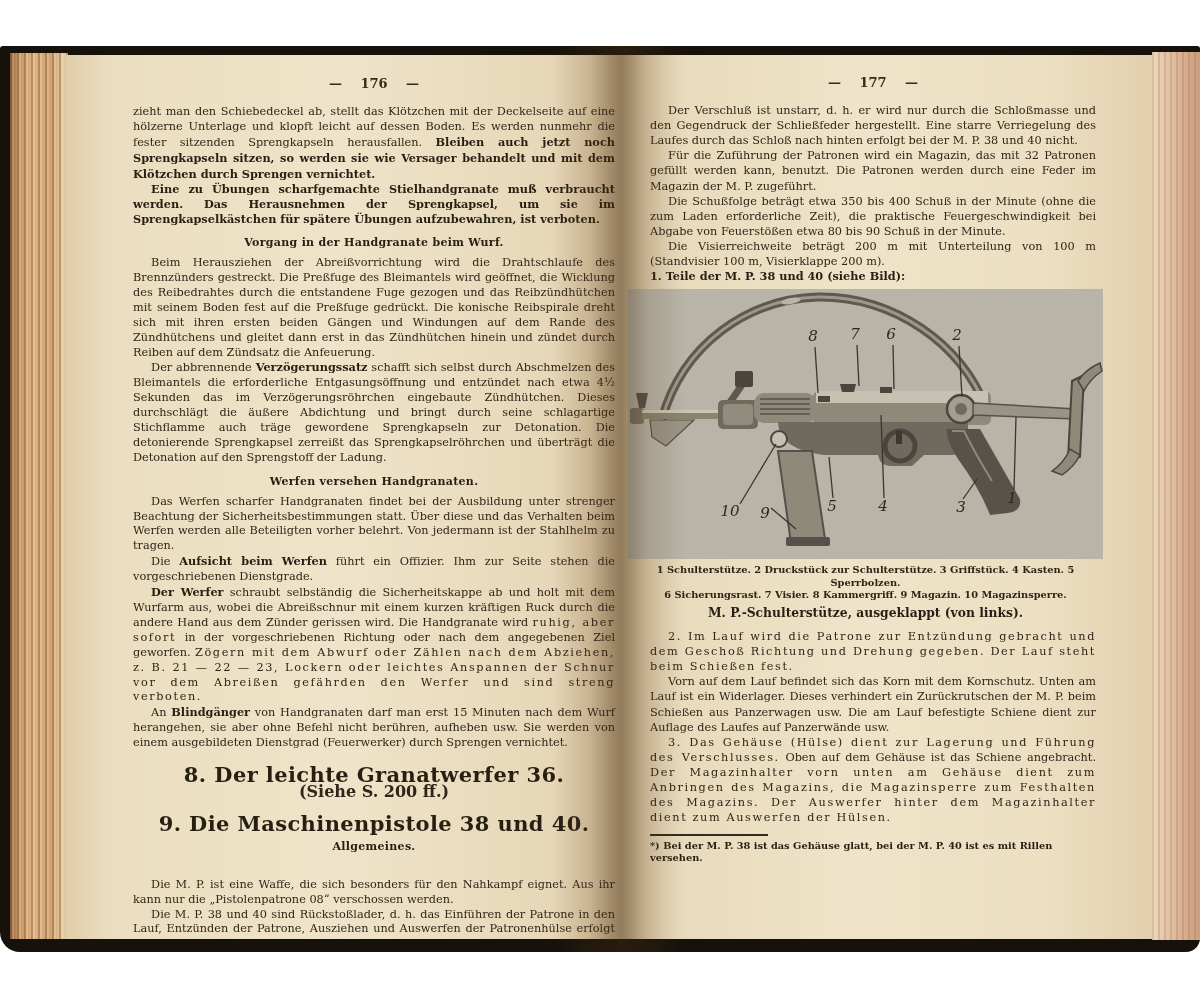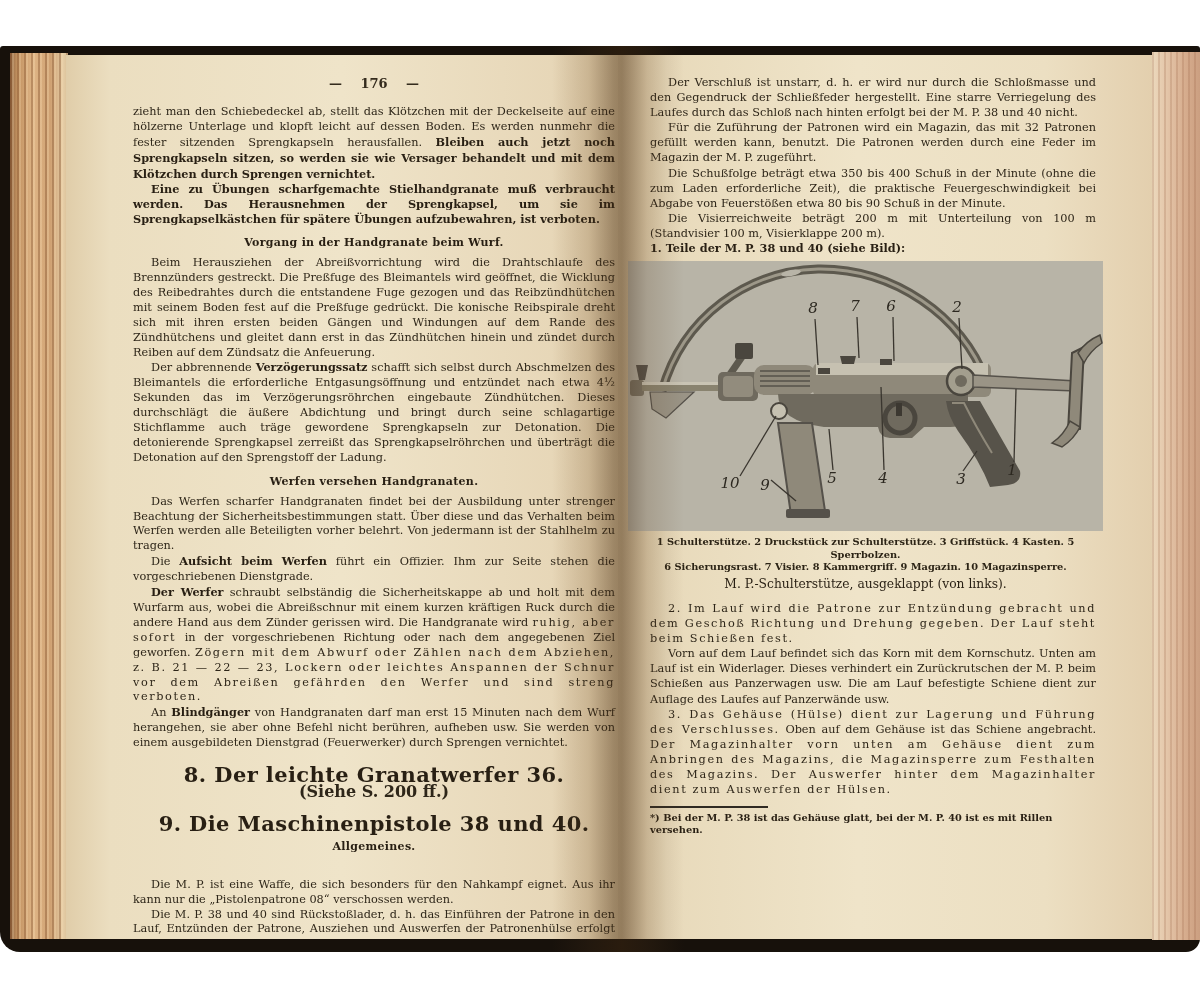--- a/index.html
+++ b/index.html
@@ -47,21 +47,21 @@
   .ind{text-indent:1.6em;}
   .noind{text-indent:0;}
   .b{font-weight:bold;color:#281f13;}
   .sp{letter-spacing:1.6px;}
   .hmed{font-size:11px;font-weight:bold;text-align:center;margin:9px 0 5px 0;color:#281f13;letter-spacing:.3px;}
   .tight{margin:8px 0 23px 0;}
   .hbig{font-size:21px;font-weight:bold;text-align:center;margin:17px 0 2px 0;color:#281f13;letter-spacing:.4px;}
   .hsub{font-size:16px;font-weight:bold;text-align:center;margin:0 0 4px 0;}
   .figure{margin:5px 0 5px -22px;width:475px;height:270px;}
   .cap{font-size:9.8px;line-height:12.6px;font-weight:bold;text-align:center;margin-left:-22px;width:475px;color:#2c2416;}
-  .capb{font-size:12.3px;font-weight:normal;text-align:center;margin:3px 0 9px -22px;width:475px;color:#281f13;}
+  .capb{font-size:12.3px;font-weight:bold;text-align:center;margin:3px 0 9px -22px;width:475px;color:#281f13;}
   .fnrule{width:118px;border-top:2px solid #2f2a22;margin:9px 0 4px 0;}
   .fn{font-size:9.8px;line-height:12px;}
   .num{font-style:italic;font-size:15px;fill:#2c2820;font-family:"DejaVu Serif",serif;}
   svg{display:block;}
 </style>
 </head>
 <body>
 
 <div class="book">
   <div class="fore-left"></div>
@@ -83,20 +83,21 @@
       <div class="hsub">(Siehe S. 200 ff.)</div>
       <h2 class="hbig">9. Die Maschinenpistole 38 und 40.</h2>
       <h3 class="hmed tight">Allgemeines.</h3>
       <p class="ind j">Die M. P. ist eine Waffe, die sich besonders für den Nahkampf eignet. Aus ihr kann nur die „Pistolenpatrone 08“ verschossen werden.</p>
       <p class="ind j">Die M. P. 38 und 40 sind Rückstoßlader, d. h. das Einführen der Patrone in den Lauf, Entzünden der Patrone, Ausziehen und Auswerfen der Patronenhülse erfolgt durch den Rückstoß in Verbindung mit der Federkraft. Der Lauf steht beim Schießen fest.</p>
     </div>
   </div>
 
   <div class="page pr">
     <div class="col">
+      <div class="pghead">—  177  —</div>
       <p class="ind j">Der Verschluß ist unstarr, d. h. er wird nur durch die Schloßmasse und den Gegendruck der Schließfeder hergestellt. Eine starre Verriegelung des Laufes durch das Schloß nach hinten erfolgt bei der M. P. 38 und 40 nicht.</p>
       <p class="ind j">Für die Zuführung der Patronen wird ein Magazin, das mit 32 Patronen gefüllt werden kann, benutzt. Die Patronen werden durch eine Feder im Magazin der M. P. zugeführt.</p>
       <p class="ind j">Die Schußfolge beträgt etwa 350 bis 400 Schuß in der Minute (ohne die zum Laden erforderliche Zeit), die praktische Feuergeschwindigkeit bei Abgabe von Feuerstößen etwa 80 bis 90 Schuß in der Minute.</p>
       <p class="ind j">Die Visierreichweite beträgt 200 m mit Unterteilung von 100 m (Standvisier 100 m, Visierklappe 200 m).</p>
       <p class="noind b">1. Teile der M. P. 38 und 40 (siehe Bild):</p>
 
       <div class="figure">
         <svg viewBox="0 0 475 270" width="475" height="270">
           <rect x="0" y="0" width="475" height="270" fill="#b8b4a7"></rect>
 

